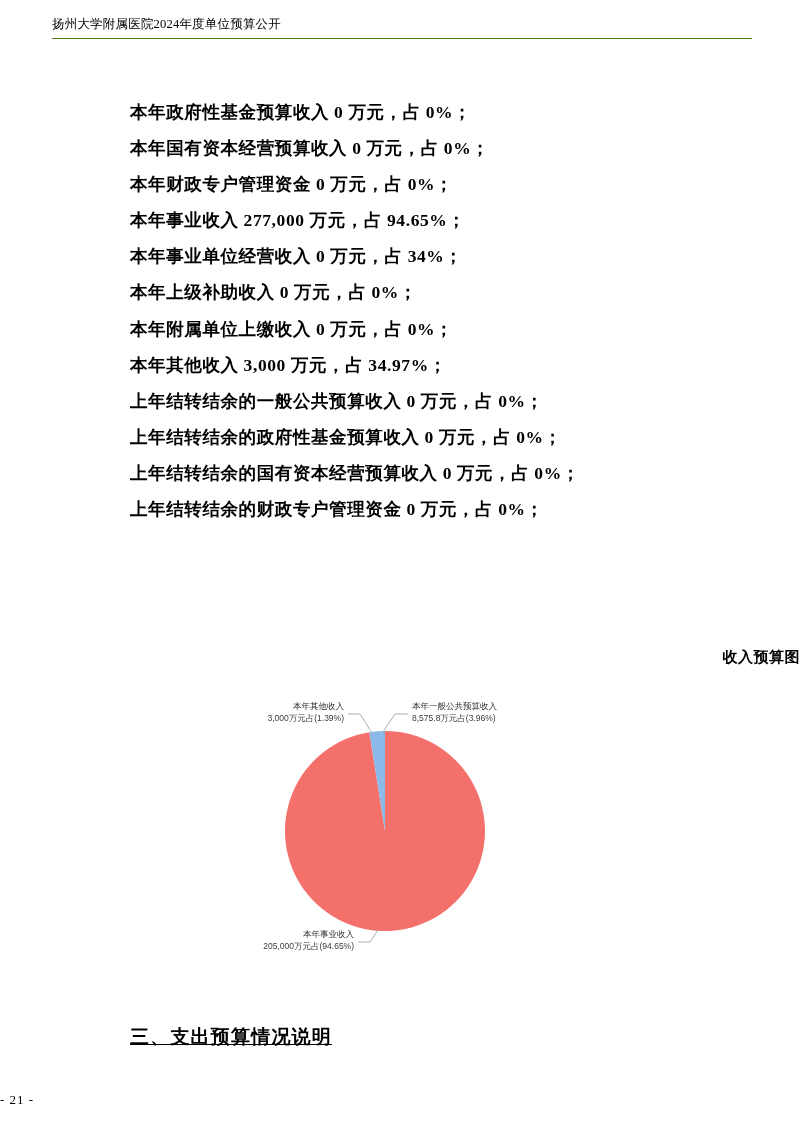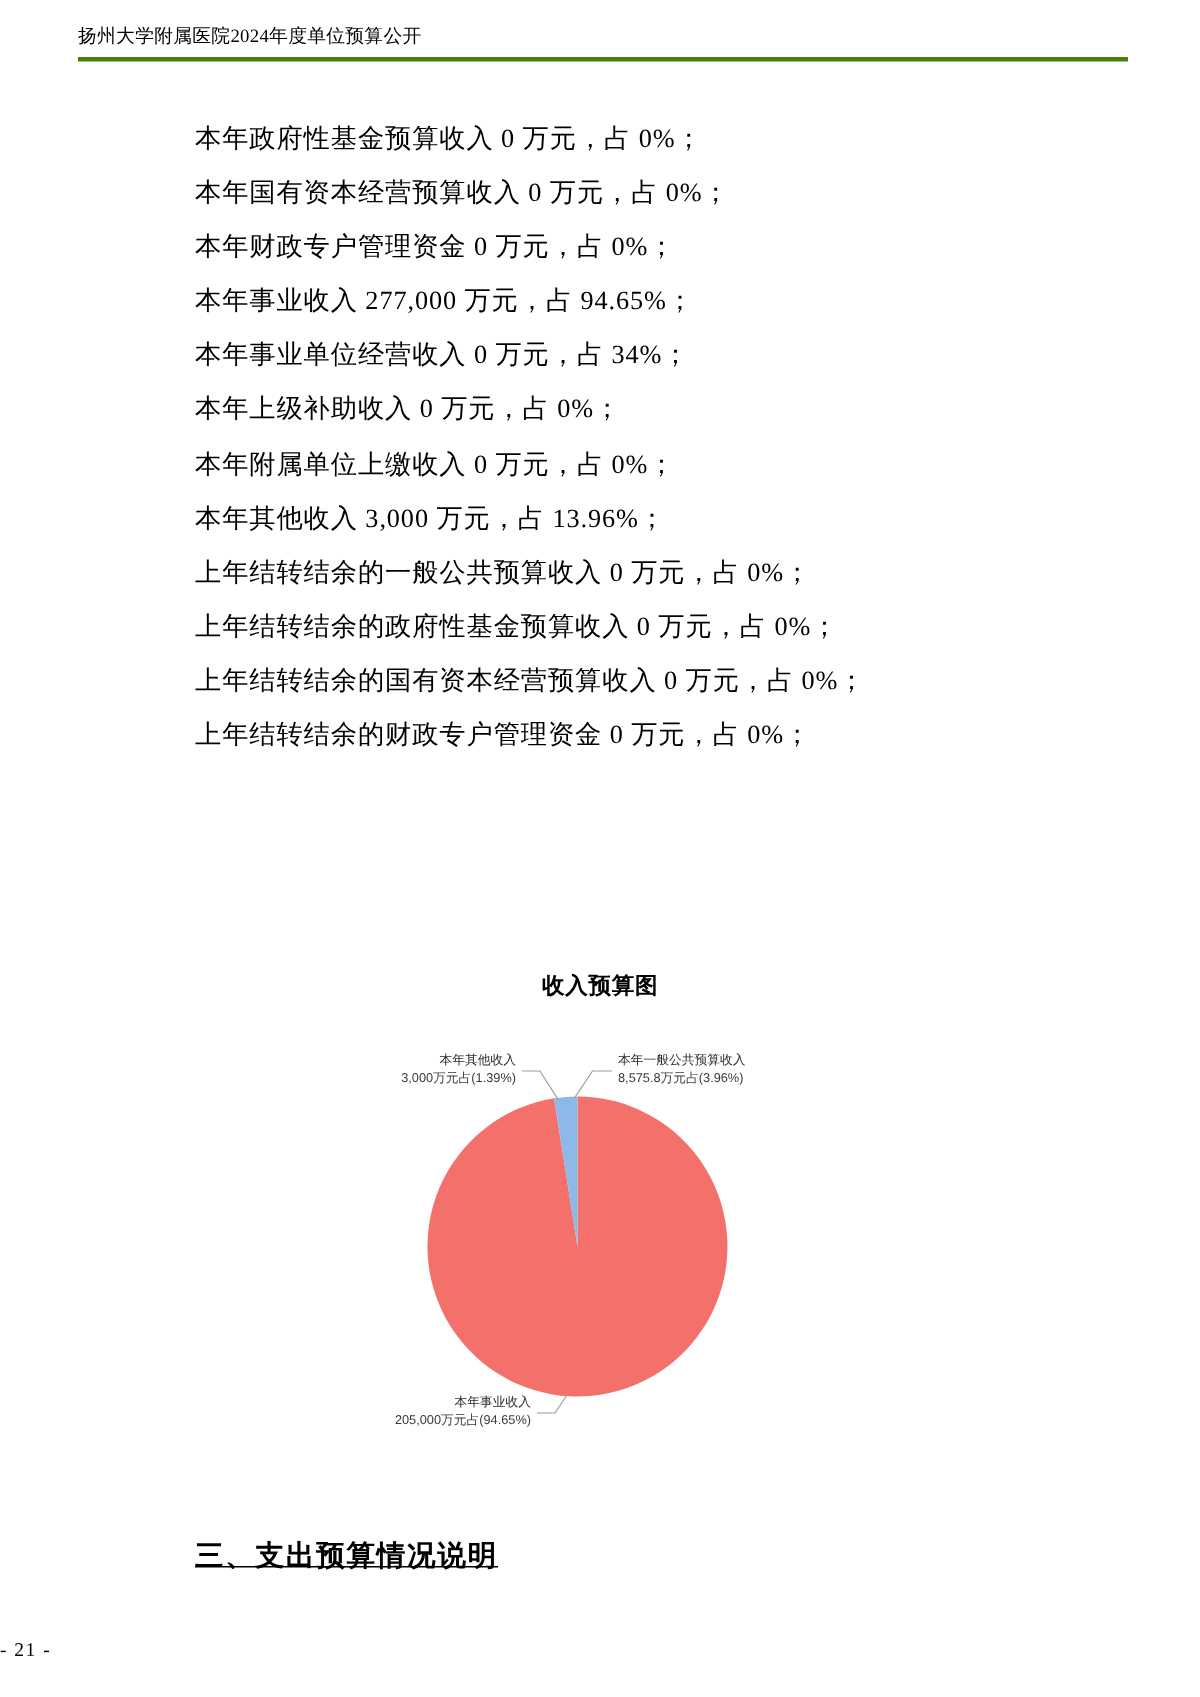--- a/index.html
+++ b/index.html
@@ -20,42 +20,43 @@
     overflow: hidden;
   }
   .header {
     position: absolute;
     top: 16px;
     left: 52px;
     width: 700px;
     font-size: 12.5px;
     line-height: 1.4;
     padding-bottom: 4px;
-    border-bottom: 3px solid #4d7c0f;
+    border-bottom: 1px solid #4d7c0f;
     letter-spacing: 0.2px;
   }
   .body-block {
     position: absolute;
-    top: 84px;
+    top: 104px;
     left: 130px;
     width: 560px;
+    font-weight: bold;
   }
   .body-line {
     font-size: 17.5px;
     line-height: 1.0;
     margin-bottom: 18.6px;
     letter-spacing: 0.6px;
     white-space: nowrap;
   }
   .chart-title {
     position: absolute;
     top: 648px;
     left: 0;
     width: 800px;
-    text-align: center;
+    text-align: right;
     font-size: 15px;
     font-weight: bold;
     font-family: "Liberation Sans", sans-serif;
     letter-spacing: 0.5px;
   }
   .chart-area {
     position: absolute;
     top: 676px;
     left: 180px;
     width: 440px;
@@ -101,21 +102,21 @@
   <div class="header">扬州大学附属医院2024年度单位预算公开</div>
 
   <div class="body-block">
     <div class="body-line">本年政府性基金预算收入 0 万元，占 0%；</div>
     <div class="body-line">本年国有资本经营预算收入 0 万元，占 0%；</div>
     <div class="body-line">本年财政专户管理资金 0 万元，占 0%；</div>
     <div class="body-line">本年事业收入 277,000 万元，占 94.65%；</div>
     <div class="body-line">本年事业单位经营收入 0 万元，占 34%；</div>
     <div class="body-line">本年上级补助收入 0 万元，占 0%；</div>
     <div class="body-line">本年附属单位上缴收入 0 万元，占 0%；</div>
-    <div class="body-line">本年其他收入 3,000 万元，占 13.96%；</div>
+    <div class="body-line">本年其他收入 3,000 万元，占 34.97%；</div>
     <div class="body-line">上年结转结余的一般公共预算收入 0 万元，占 0%；</div>
     <div class="body-line">上年结转结余的政府性基金预算收入 0 万元，占 0%；</div>
     <div class="body-line">上年结转结余的国有资本经营预算收入 0 万元，占 0%；</div>
     <div class="body-line">上年结转结余的财政专户管理资金 0 万元，占 0%；</div>
   </div>
 
   <div class="chart-title">收入预算图</div>
 
   <div class="chart-area">
     <svg class="chart-svg" width="440" height="300" viewBox="0 0 440 300" xmlns="http://www.w3.org/2000/svg">

